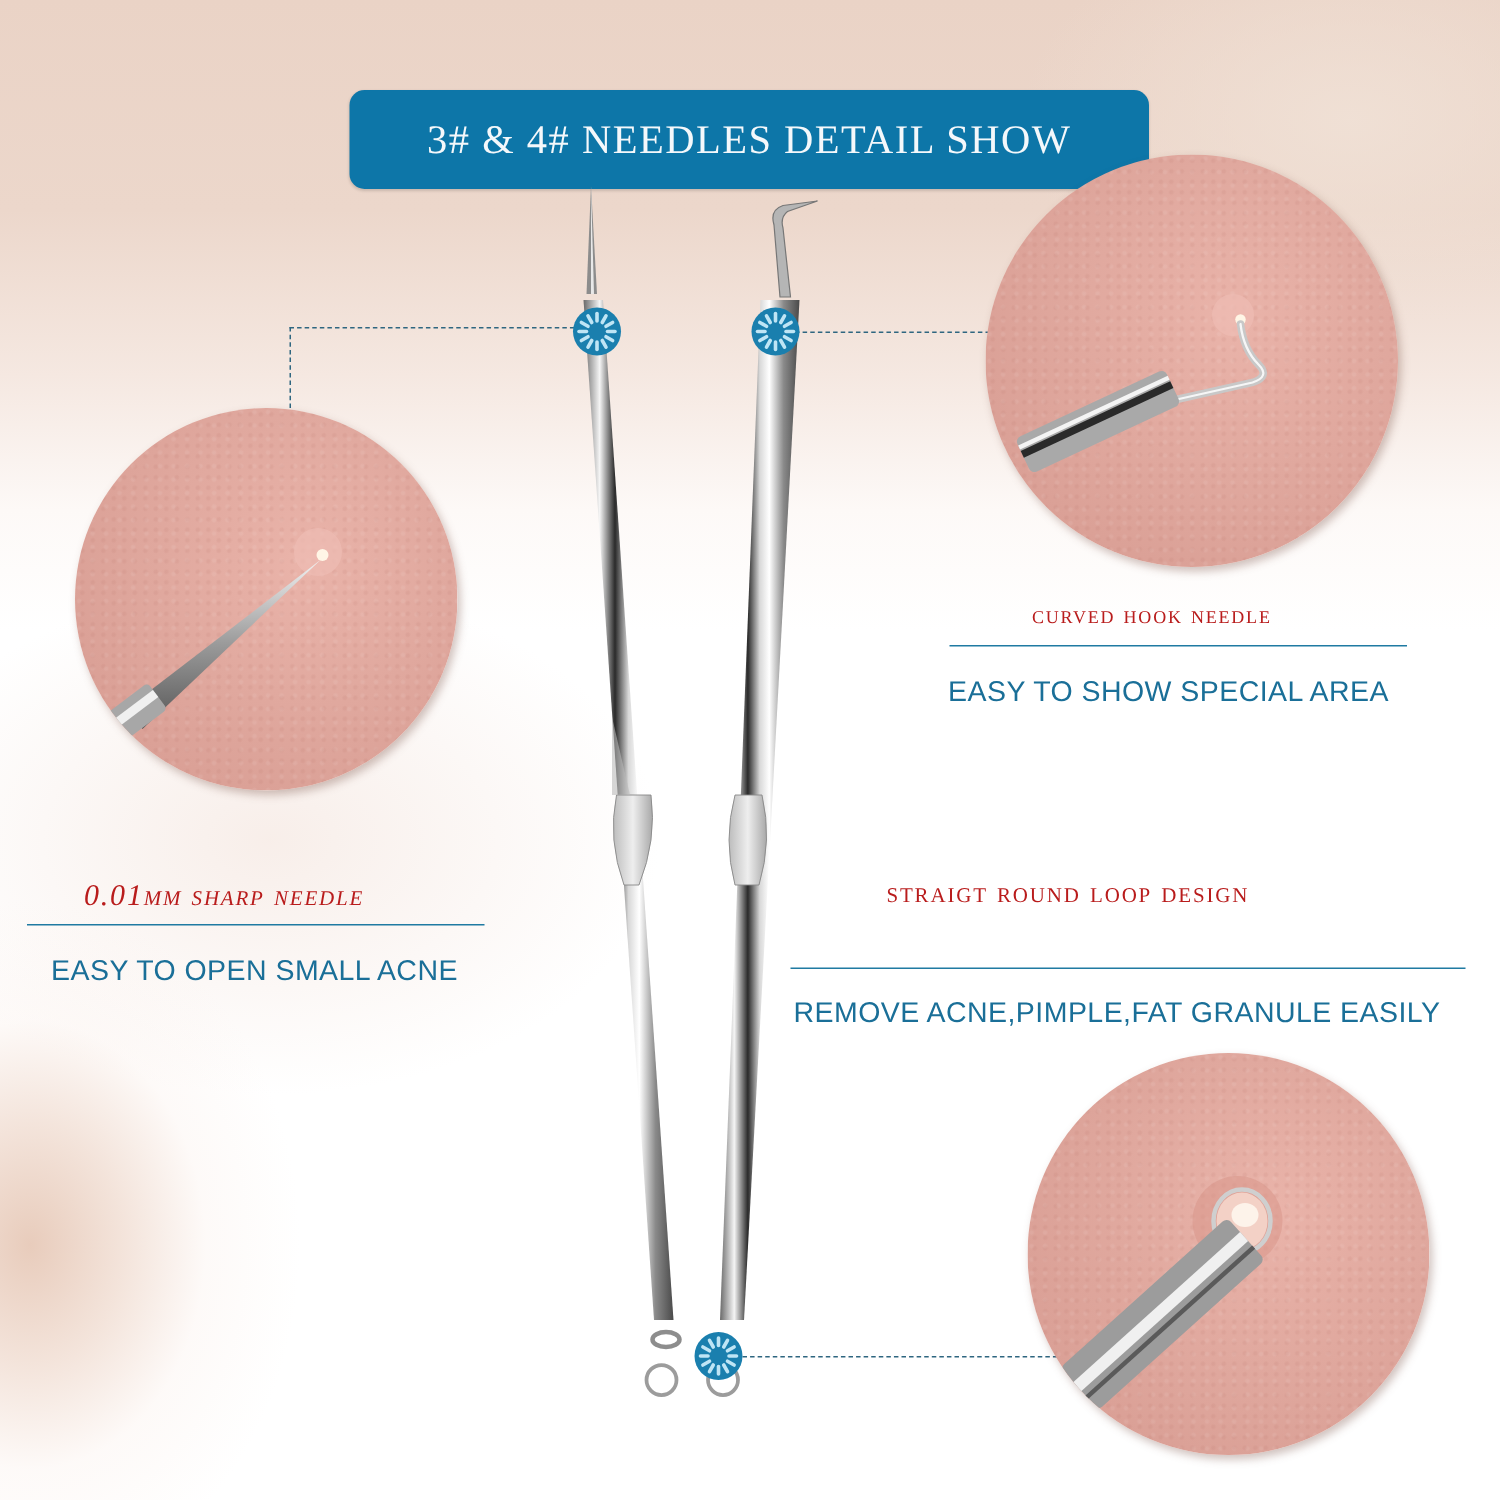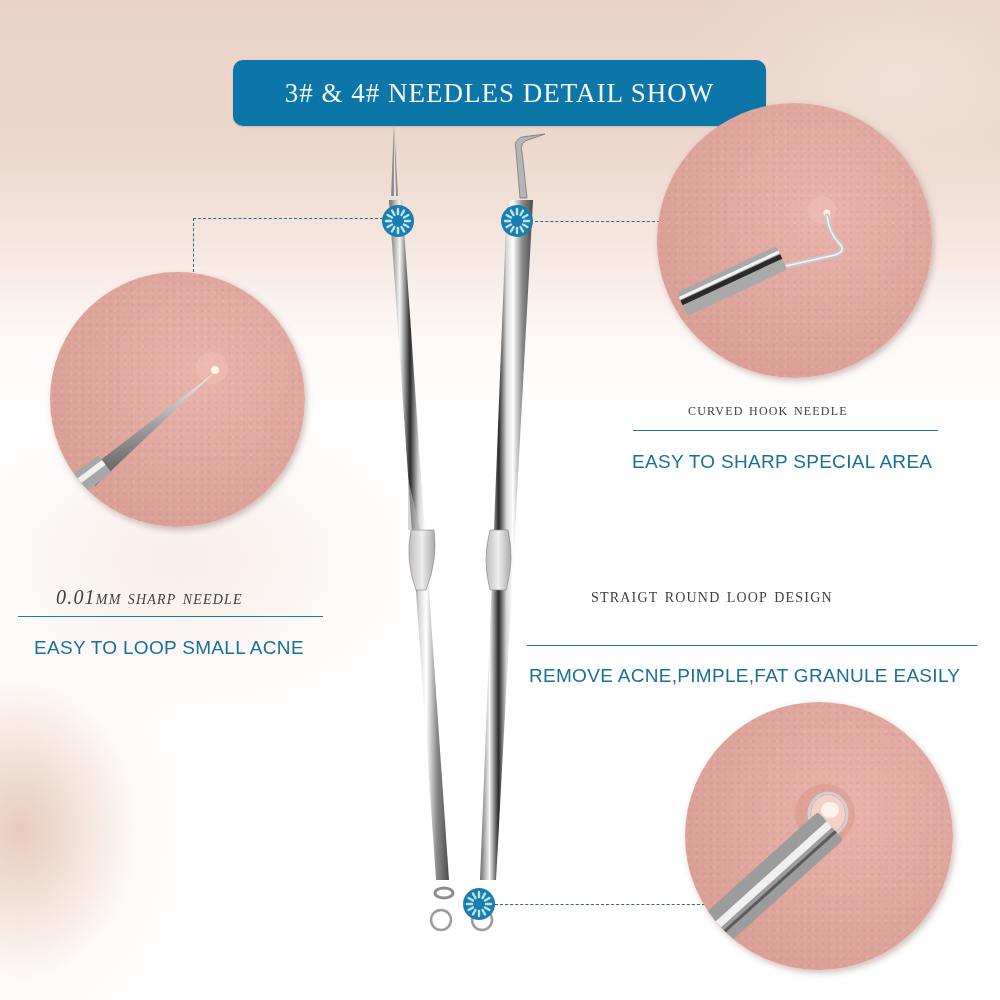--- a/index.html
+++ b/index.html
@@ -58,21 +58,21 @@
 
     .c-left { left: 50px; top: 272px; width: 255px; height: 255px; }
     .c-right { left: 657px; top: 103px; width: 275px; height: 275px; }
     .c-br { left: 685px; top: 702px; width: 268px; height: 268px; }
 
     
     .caption-title {
       position: absolute;
       font-family: "Liberation Serif", serif;
       font-variant: small-caps;
-      color: #404040;
+      color: #b91c1c;
       font-size: 20px;
       letter-spacing: 1.2px;
       white-space: nowrap;
       text-transform: lowercase;
     }
     .caption-line {
       position: absolute;
       height: 1px;
       background: #1f7aa2;
     }
@@ -212,21 +212,21 @@
     <ellipse cx="145" cy="108" rx="9" ry="8" fill="#fdf3ea"></ellipse>
     <ellipse cx="143" cy="112" rx="19" ry="21" fill="none" stroke="#cfcfcf" stroke-width="3"></ellipse>
     <rect x="15" y="155" width="150" height="38" rx="4" transform="rotate(-42 90 174)" fill="#9c9c9c"></rect>
     <rect x="15" y="168" width="150" height="8" transform="rotate(-42 90 174)" fill="#f0f0f0"></rect>
     <rect x="15" y="180" width="150" height="3" transform="rotate(-42 90 174)" fill="#5a5a5a"></rect>
   </svg>
 </div>
 
 <div class="caption-title" style="left:56px; top:586px;font-style:italic;">0.01MM SHARP NEEDLE</div>
 <div class="caption-line" style="left:18px; top:616px; width:305px;"></div>
-<div class="caption-sub" style="left:34px; top:637px;">EASY TO LOOP SMALL ACNE</div>
+<div class="caption-sub" style="left:34px; top:637px;">EASY TO OPEN SMALL ACNE</div>
 
 <div class="caption-title" style="left:688px; top:400px; font-size:17px;">CURVED HOOK NEEDLE</div>
 <div class="caption-line" style="left:633px; top:430px; width:305px;"></div>
-<div class="caption-sub" style="left:632px; top:451px;">EASY TO SHARP SPECIAL AREA</div>
+<div class="caption-sub" style="left:632px; top:451px;">EASY TO SHOW SPECIAL AREA</div>
 
 <div class="caption-title" style="left:591px; top:584px;">STRAIGT ROUND LOOP DESIGN</div>
 <div class="caption-line" style="left:527px; top:645px; width:450px;"></div>
 <div class="caption-sub" style="left:529px; top:665px;text-align:right;">REMOVE ACNE,PIMPLE,FAT GRANULE EASILY</div>
 
 </body></html>

